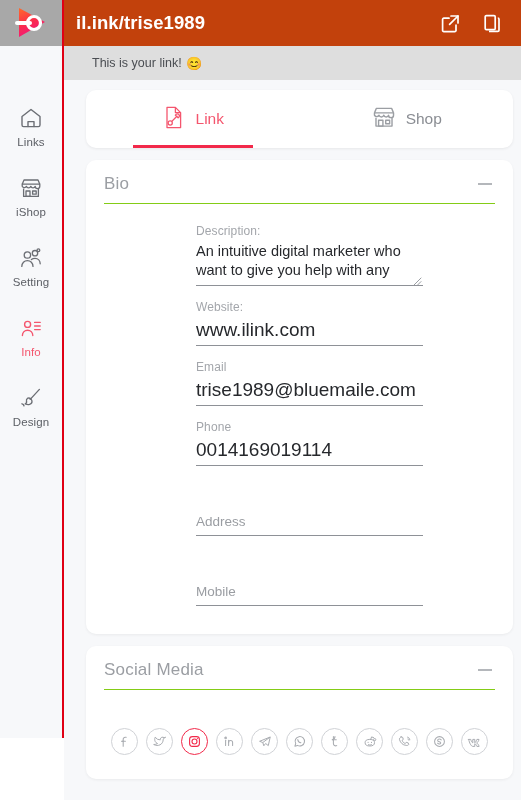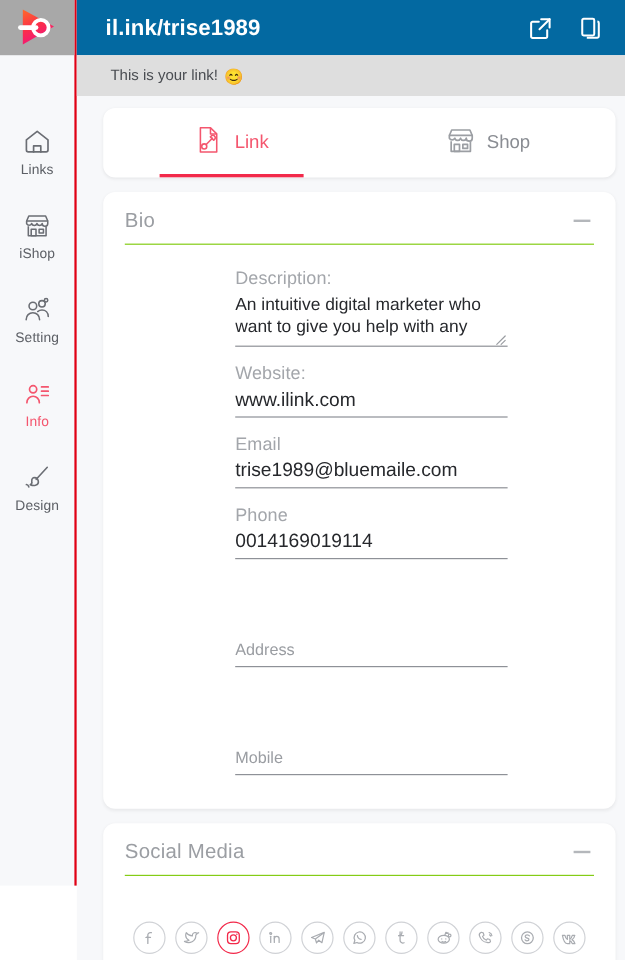--- a/index.html
+++ b/index.html
@@ -63,24 +63,24 @@
     flex: 1 1 auto;
     height: 800px;
     background: #f7f8fa;
     display: flex;
     flex-direction: column;
     position: relative;
   }
 
   .topbar {
     height: 46px;
-    background: #0369a1;
-    display: flex;
-    align-items: center;
-    padding: 0 16px 0 24px;
+    background: #c2410c;
+    display: flex;
+    align-items: center;
+    padding: 0 16px 0 12px;
     flex: 0 0 46px;
   }
   .topbar-title {
     color: #ffffff;
     font-size: 18.5px;
     font-weight: bold;
     letter-spacing: .1px;
     flex: 1 1 auto;
   }
   .topbar-actions { display: flex; align-items: center; gap: 16px; }
@@ -170,32 +170,32 @@
   .collapse-btn span {
     display: block;
     width: 14px; height: 2px;
     background: #b4b7bb;
   }
 
   
   .fields { padding: 20px 18px 4px 110px; }
   .field { margin-bottom: 14px; }
   .field-label {
-    font-size: 15px;
+    font-size: 12px;
     color: #a3a6ab;
     margin-bottom: 4px;
     letter-spacing: .1px;
   }
   .field-input {
     width: 227px;
     border: none;
     border-bottom: 1.5px solid #8e9197;
     background: transparent;
     font-family: "Liberation Sans", sans-serif;
-    font-size: 16px;
+    font-size: 19px;
     color: #26282c;
     padding: 1px 0 4px 0;
     outline: none;
     display: block;
   }
   .field-input::placeholder { color: #9a9da2; font-size: 13.5px; }
   .field-textarea {
     width: 227px;
     border: none;
     border-bottom: 1.5px solid #8e9197;
@@ -210,21 +210,21 @@
     overflow: hidden;
     display: block;
   }
   .ta-wrap { position: relative; width: 227px; }
   .ta-grip {
     position: absolute;
     right: 1px; bottom: 5px;
     width: 9px; height: 9px;
     pointer-events: none;
   }
-  .field.spacer-top { margin-top: 66px; }
+  .field.spacer-top { margin-top: 42px; }
 
   
   .social-row {
     display: flex;
     align-items: center;
     justify-content: center;
     gap: 8px;
     padding: 38px 10px 14px 10px;
   }
   .social-btn {

